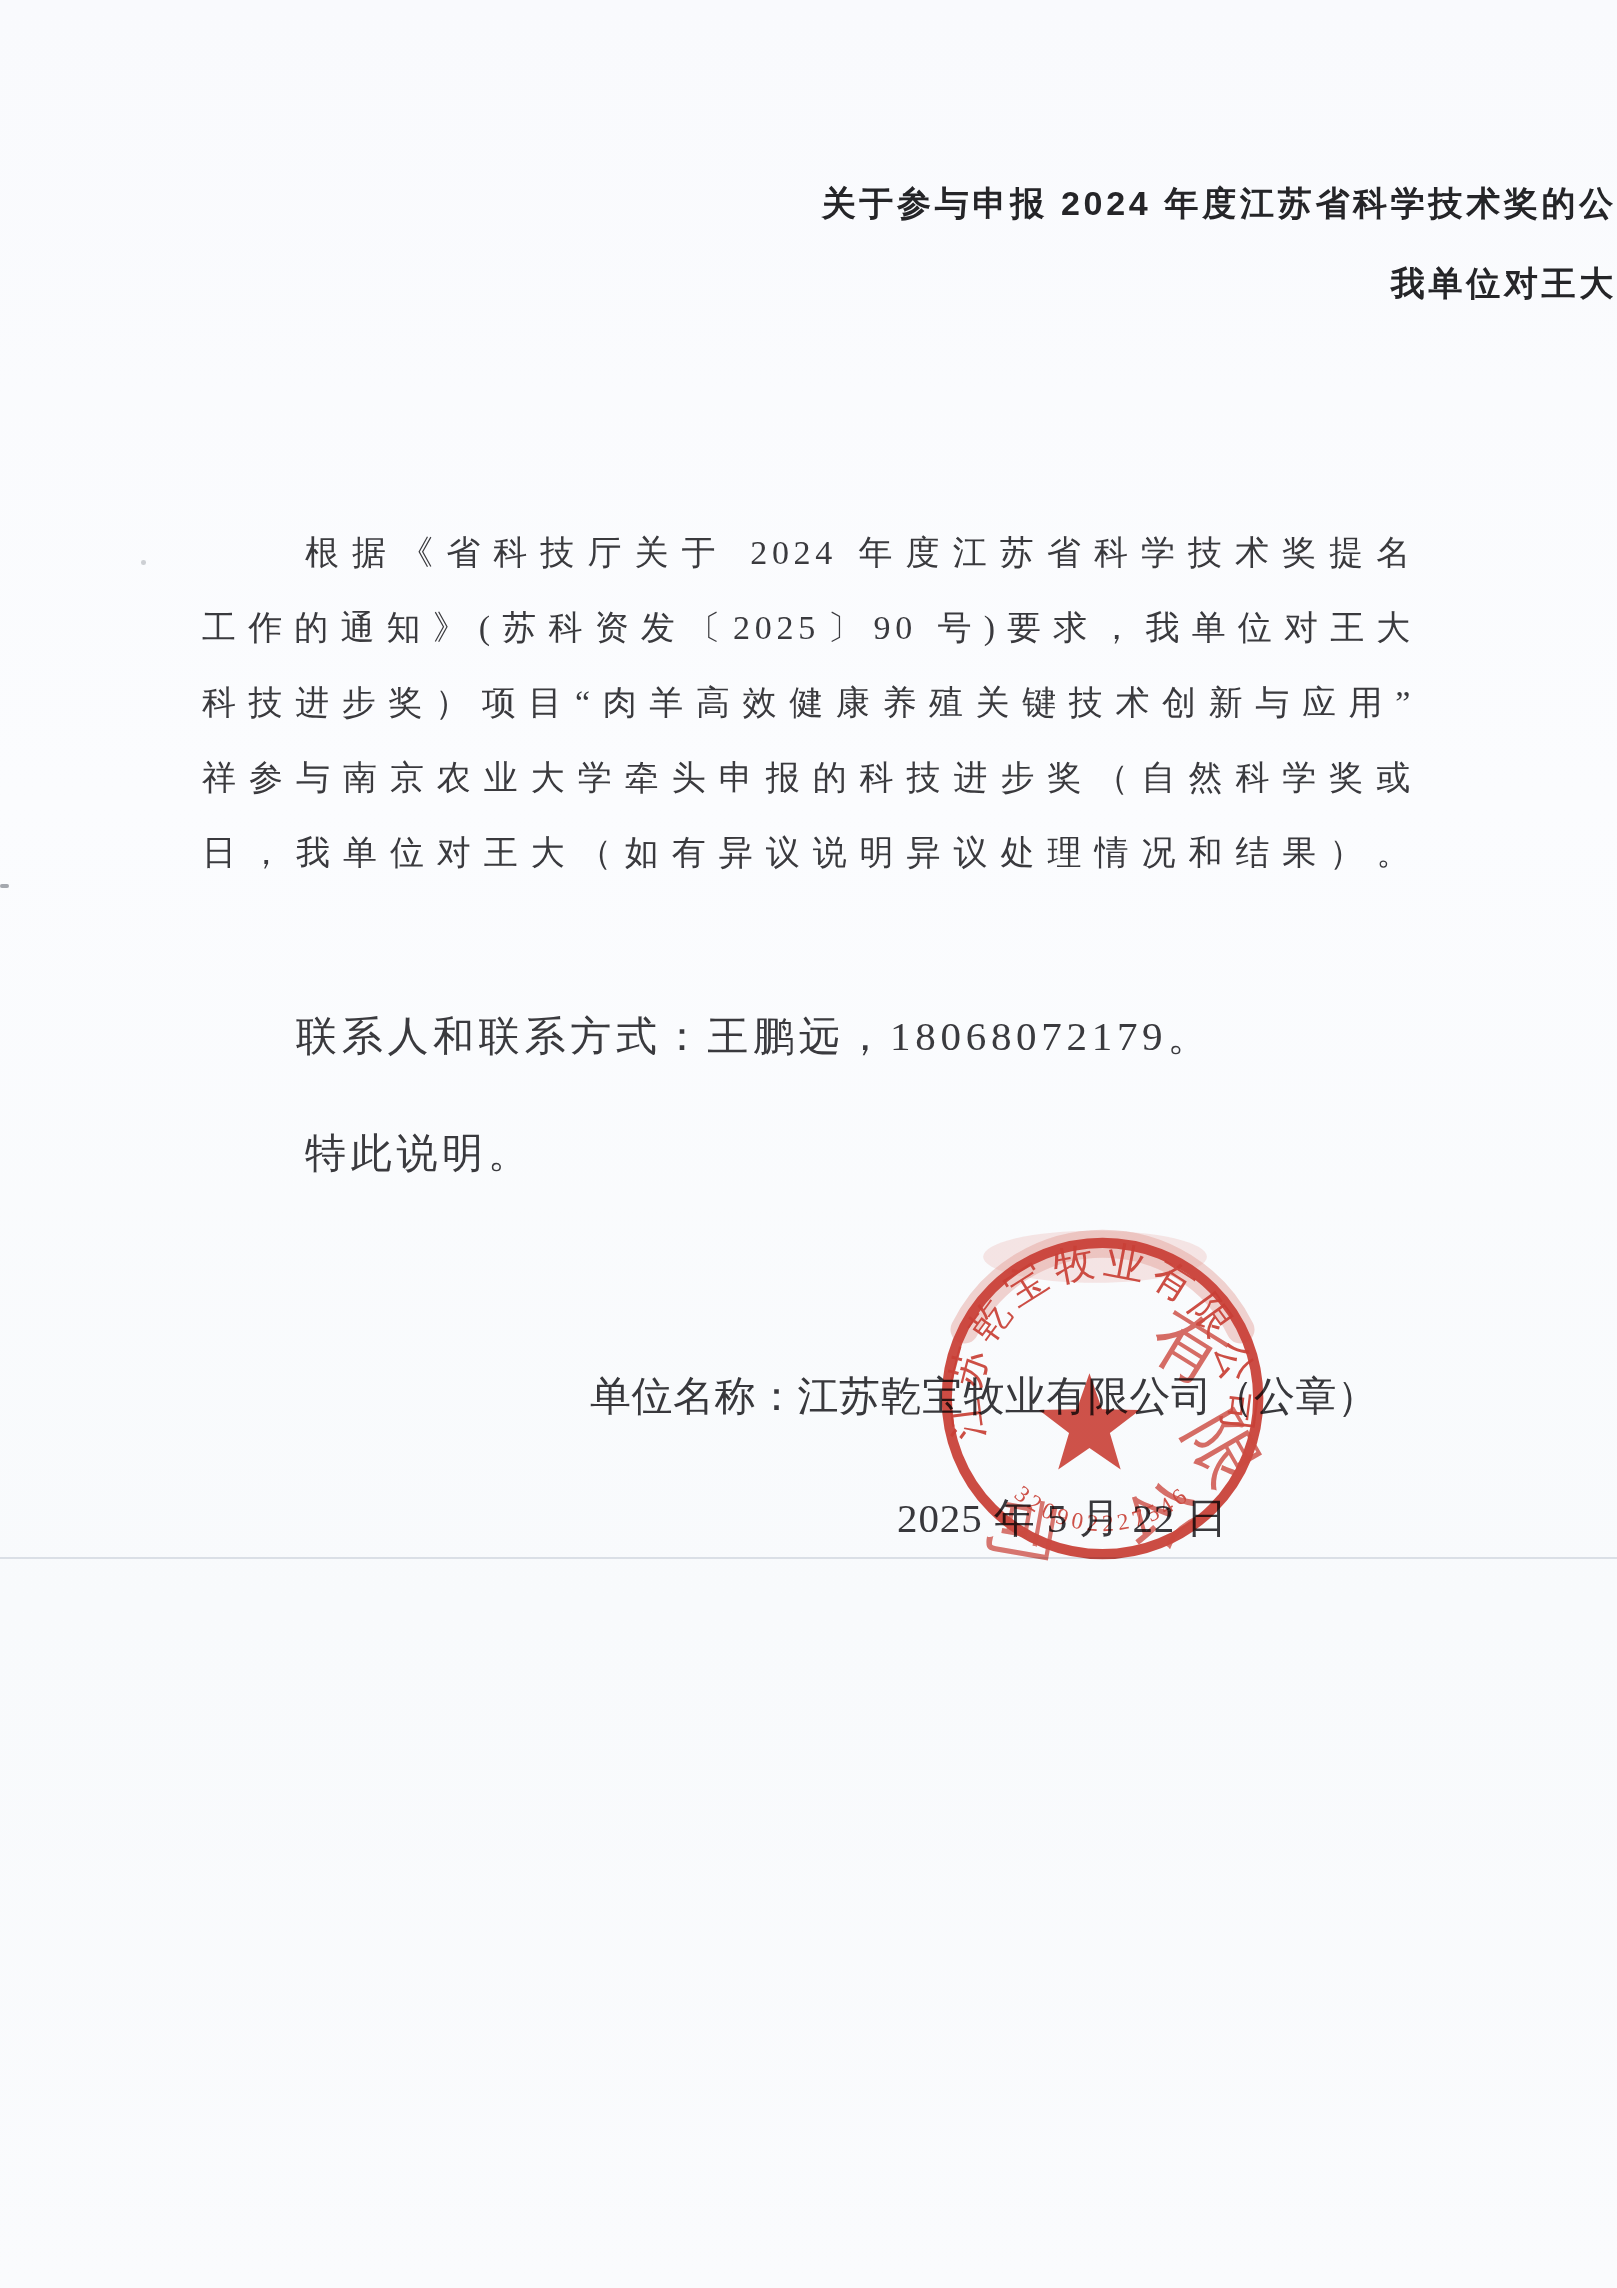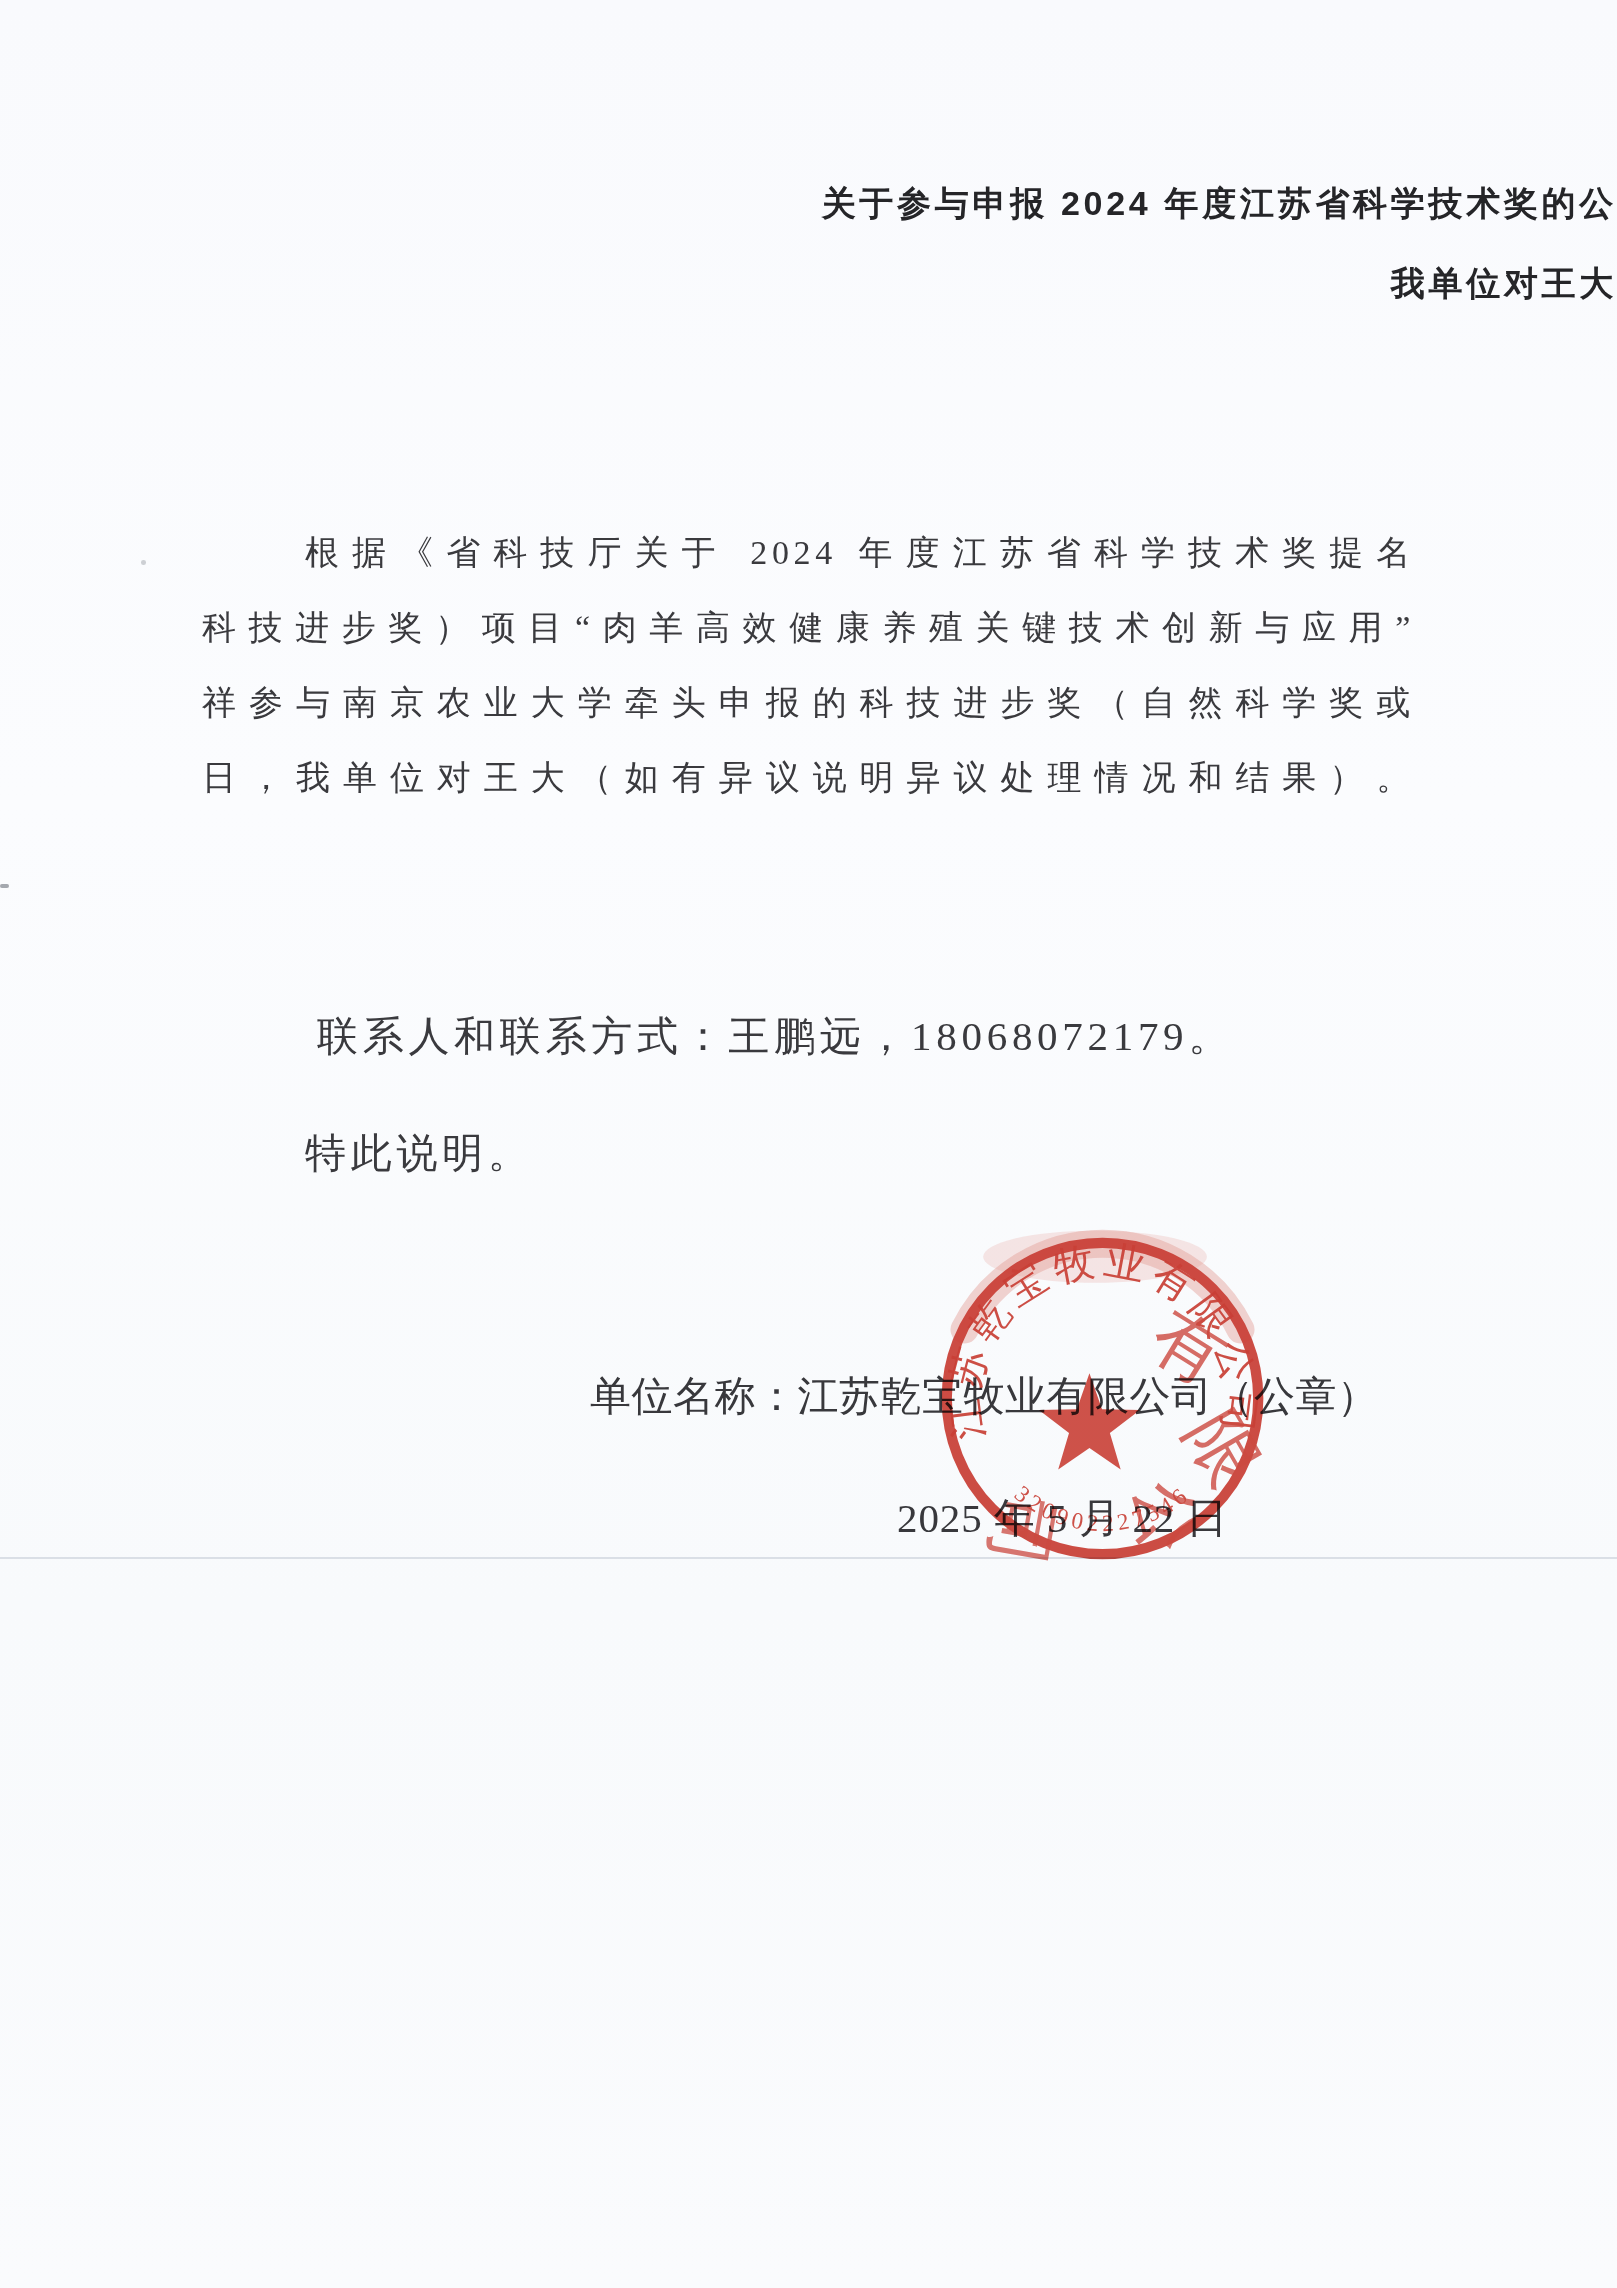--- a/index.html
+++ b/index.html
@@ -18,38 +18,39 @@
   }
   #para{left:202px;top:515px;width:1213px;}
   .bline{
     font-size:34px;line-height:75px;height:75px;letter-spacing:4.7px;
     color:#3a3a3e;text-align:justify;text-align-last:justify;white-space:nowrap;
   }
   .bline.indent{padding-left:103px;}
   .plain{
     font-size:41px;letter-spacing:4.7px;line-height:75px;color:#3a3a3e;white-space:nowrap;
   }
-  #contact{left:214px;top:999px;padding-left:103px;}
+  #contact{left:193px;top:999px;padding-left:103px;}
   #closing{left:202px;top:1116px;padding-left:103px;text-align:right;}
   #signature{left:590px;top:1372px;font-size:41px;letter-spacing:0.5px;line-height:48px;color:#38383c;white-space:nowrap;}
   #dateline{left:897px;top:1494px;font-size:41px;letter-spacing:0.9px;line-height:48px;color:#38383c;white-space:nowrap;}
   #seal{left:902px;top:1198px;mix-blend-mode:multiply;}
   #scanline{left:0;top:1557px;width:100%;height:1.9px;background:rgba(150,162,178,0.30);}
   #scandash{left:0;top:884px;width:9.3px;height:3.7px;background:rgba(95,100,110,0.55);border-radius:1.9px;}
   #scandot{left:141px;top:560px;width:4.7px;height:4.7px;background:rgba(120,125,135,0.35);border-radius:50%;}
   .sealtext{font-family:"Liberation Serif","DejaVu Serif",serif;}
 </style>
 </head>
 <body>
 
 <div class="abs title" style="top:164px">关于参与申报 2024 年度江苏省科学技术奖的公</div>
 <div class="abs title" style="top:244px">我单位对王大</div>
 
 <div class="abs" id="para">
   <div class="bline indent">根据《省科技厅关于 2024 年度江苏省科学技术奖提名</div>
+  <div class="bline">工作的通知》(苏科资发〔2025〕90 号)要求，我单位对王大</div>
   <div class="bline">科技进步奖）项目“肉羊高效健康养殖关键技术创新与应用”</div>
   <div class="bline">祥参与南京农业大学牵头申报的科技进步奖（自然科学奖或</div>
   <div class="bline">日，我单位对王大（如有异议说明异议处理情况和结果）。</div>
 </div>
 
 <div class="abs plain" id="contact">联系人和联系方式：王鹏远，18068072179。</div>
 <div class="abs plain" id="closing">特此说明。</div>
 
 <div class="abs" id="signature">单位名称：江苏乾宝牧业有限公司（公章）</div>
 <div class="abs" id="dateline">2025 年 5 月 22 日</div>

